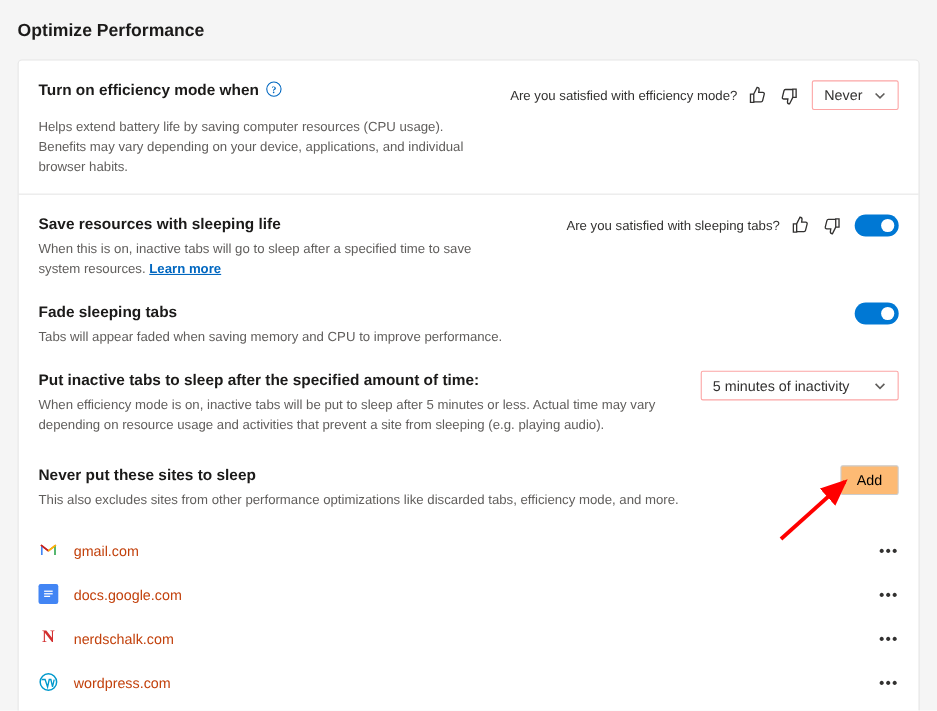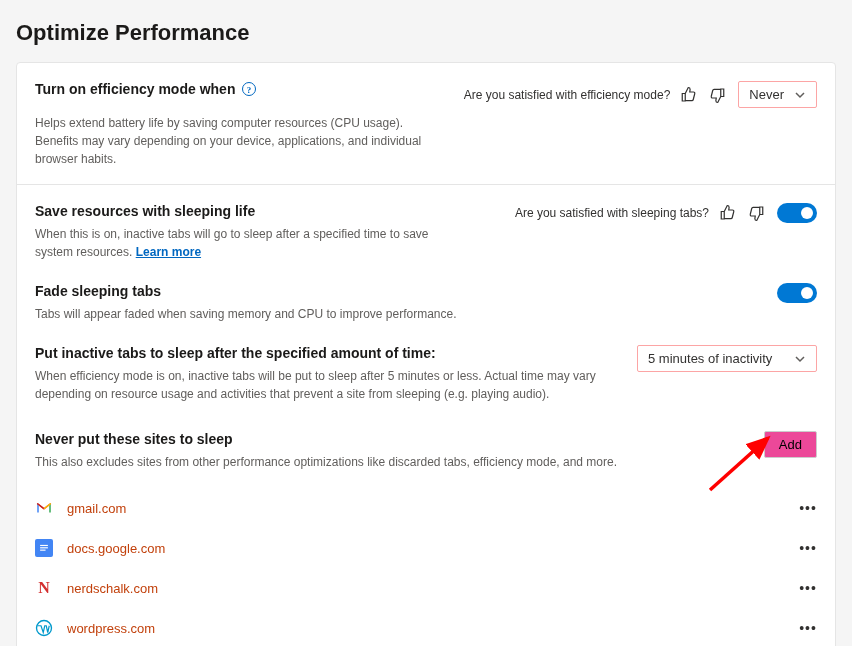--- a/index.html
+++ b/index.html
@@ -6,21 +6,21 @@
     body {
       font-family: "Segoe UI", -apple-system, BlinkMacSystemFont, sans-serif;
       background: #f5f5f5;
       color: #323130;
       font-size: 14px;
       padding: 0;
       width: 852px;
       height: 646px;
     }
     h1 {
-      font-size: 22px;
+      font-size: 16px;
       font-weight: 600;
       margin: 20px 0 16px 16px;
       color: #1b1a19;
     }
     .panel {
       background: #fff;
       border: 1px solid #e5e5e5;
       border-radius: 4px;
       margin: 0 16px 12px 16px;
     }
@@ -123,21 +123,21 @@
       align-items: flex-start;
       justify-content: space-between;
       gap: 16px;
       margin-top: 22px;
     }
     .setting-row:first-child { margin-top: 0; }
     .add-btn {
       border: 1px solid #ccc;
       border-radius: 2px;
       padding: 5px 14px;
-      background: #ec4899;
+      background: #fdba74;
       cursor: pointer;
       font-size: 13px;
     }
     .site-row {
       display: flex;
       align-items: center;
       gap: 14px;
       padding: 12px 18px 10px 18px;
     }
     .site-row + .site-row { padding-top: 12px; }

